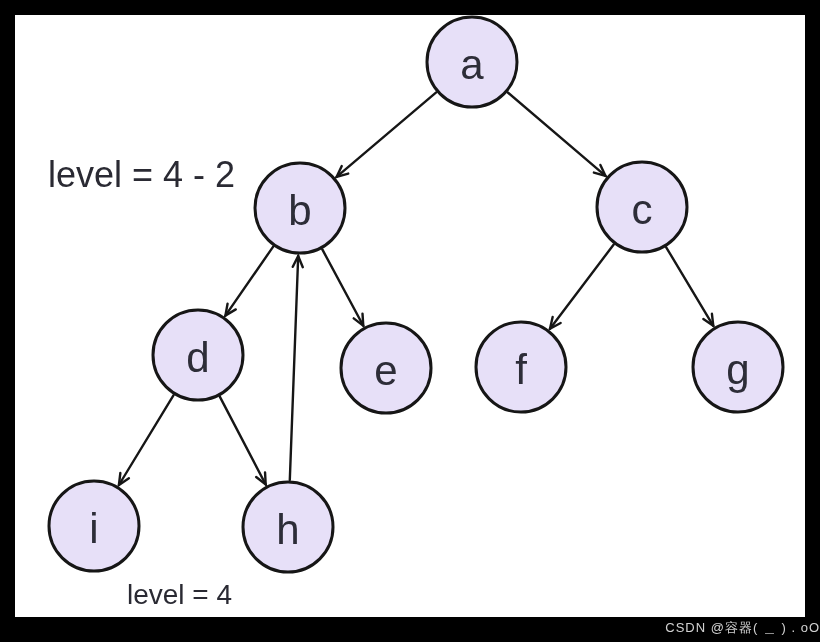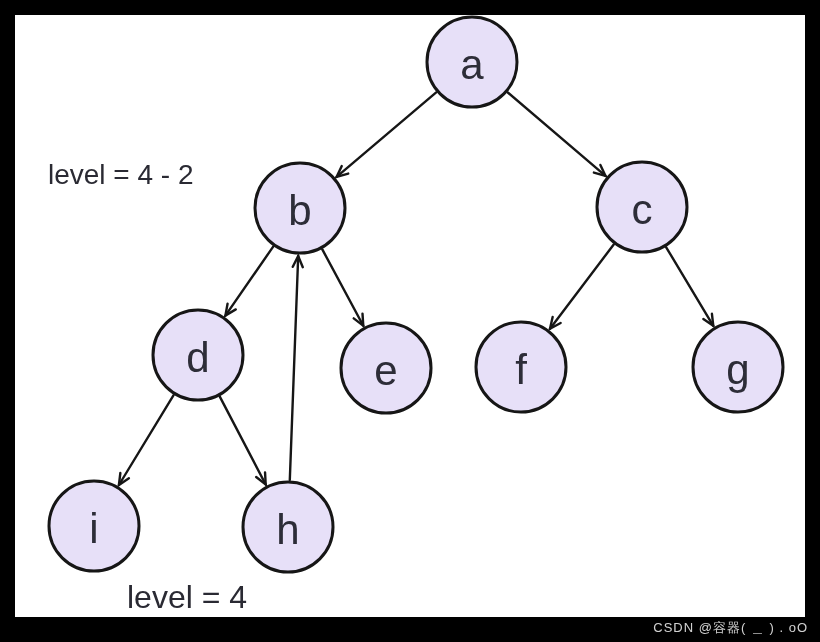--- a/index.html
+++ b/index.html
@@ -21,36 +21,36 @@
     left: 0; top: 0;
     width: 820px; height: 642px;
   }
   svg.diagram text {
     font-family: "Liberation Sans", "DejaVu Sans", sans-serif;
     font-size: 42px;
   }
   .annotation-left {
     position: absolute;
     left: 48px; top: 157px;
-    font-size: 28px;
+    font-size: 36px;
     line-height: 35px;
     color: #2a2a33;
     white-space: nowrap;
   }
   .annotation-left span { display: block; }
   .annotation-bottom {
     position: absolute;
     left: 127px; top: 579px;
-    font-size: 32px;
+    font-size: 28px;
     color: #2a2a33;
     white-space: nowrap;
   }
   .watermark {
     position: absolute;
-    right: 12px; top: 615px;
+    right: 0; top: 615px;
     height: 27px;
     line-height: 26px;
     font-size: 13px;
     color: rgba(255,255,255,0.82);
     letter-spacing: 1px;
     white-space: nowrap;
   }
 </style>
 </head>
 <body>

